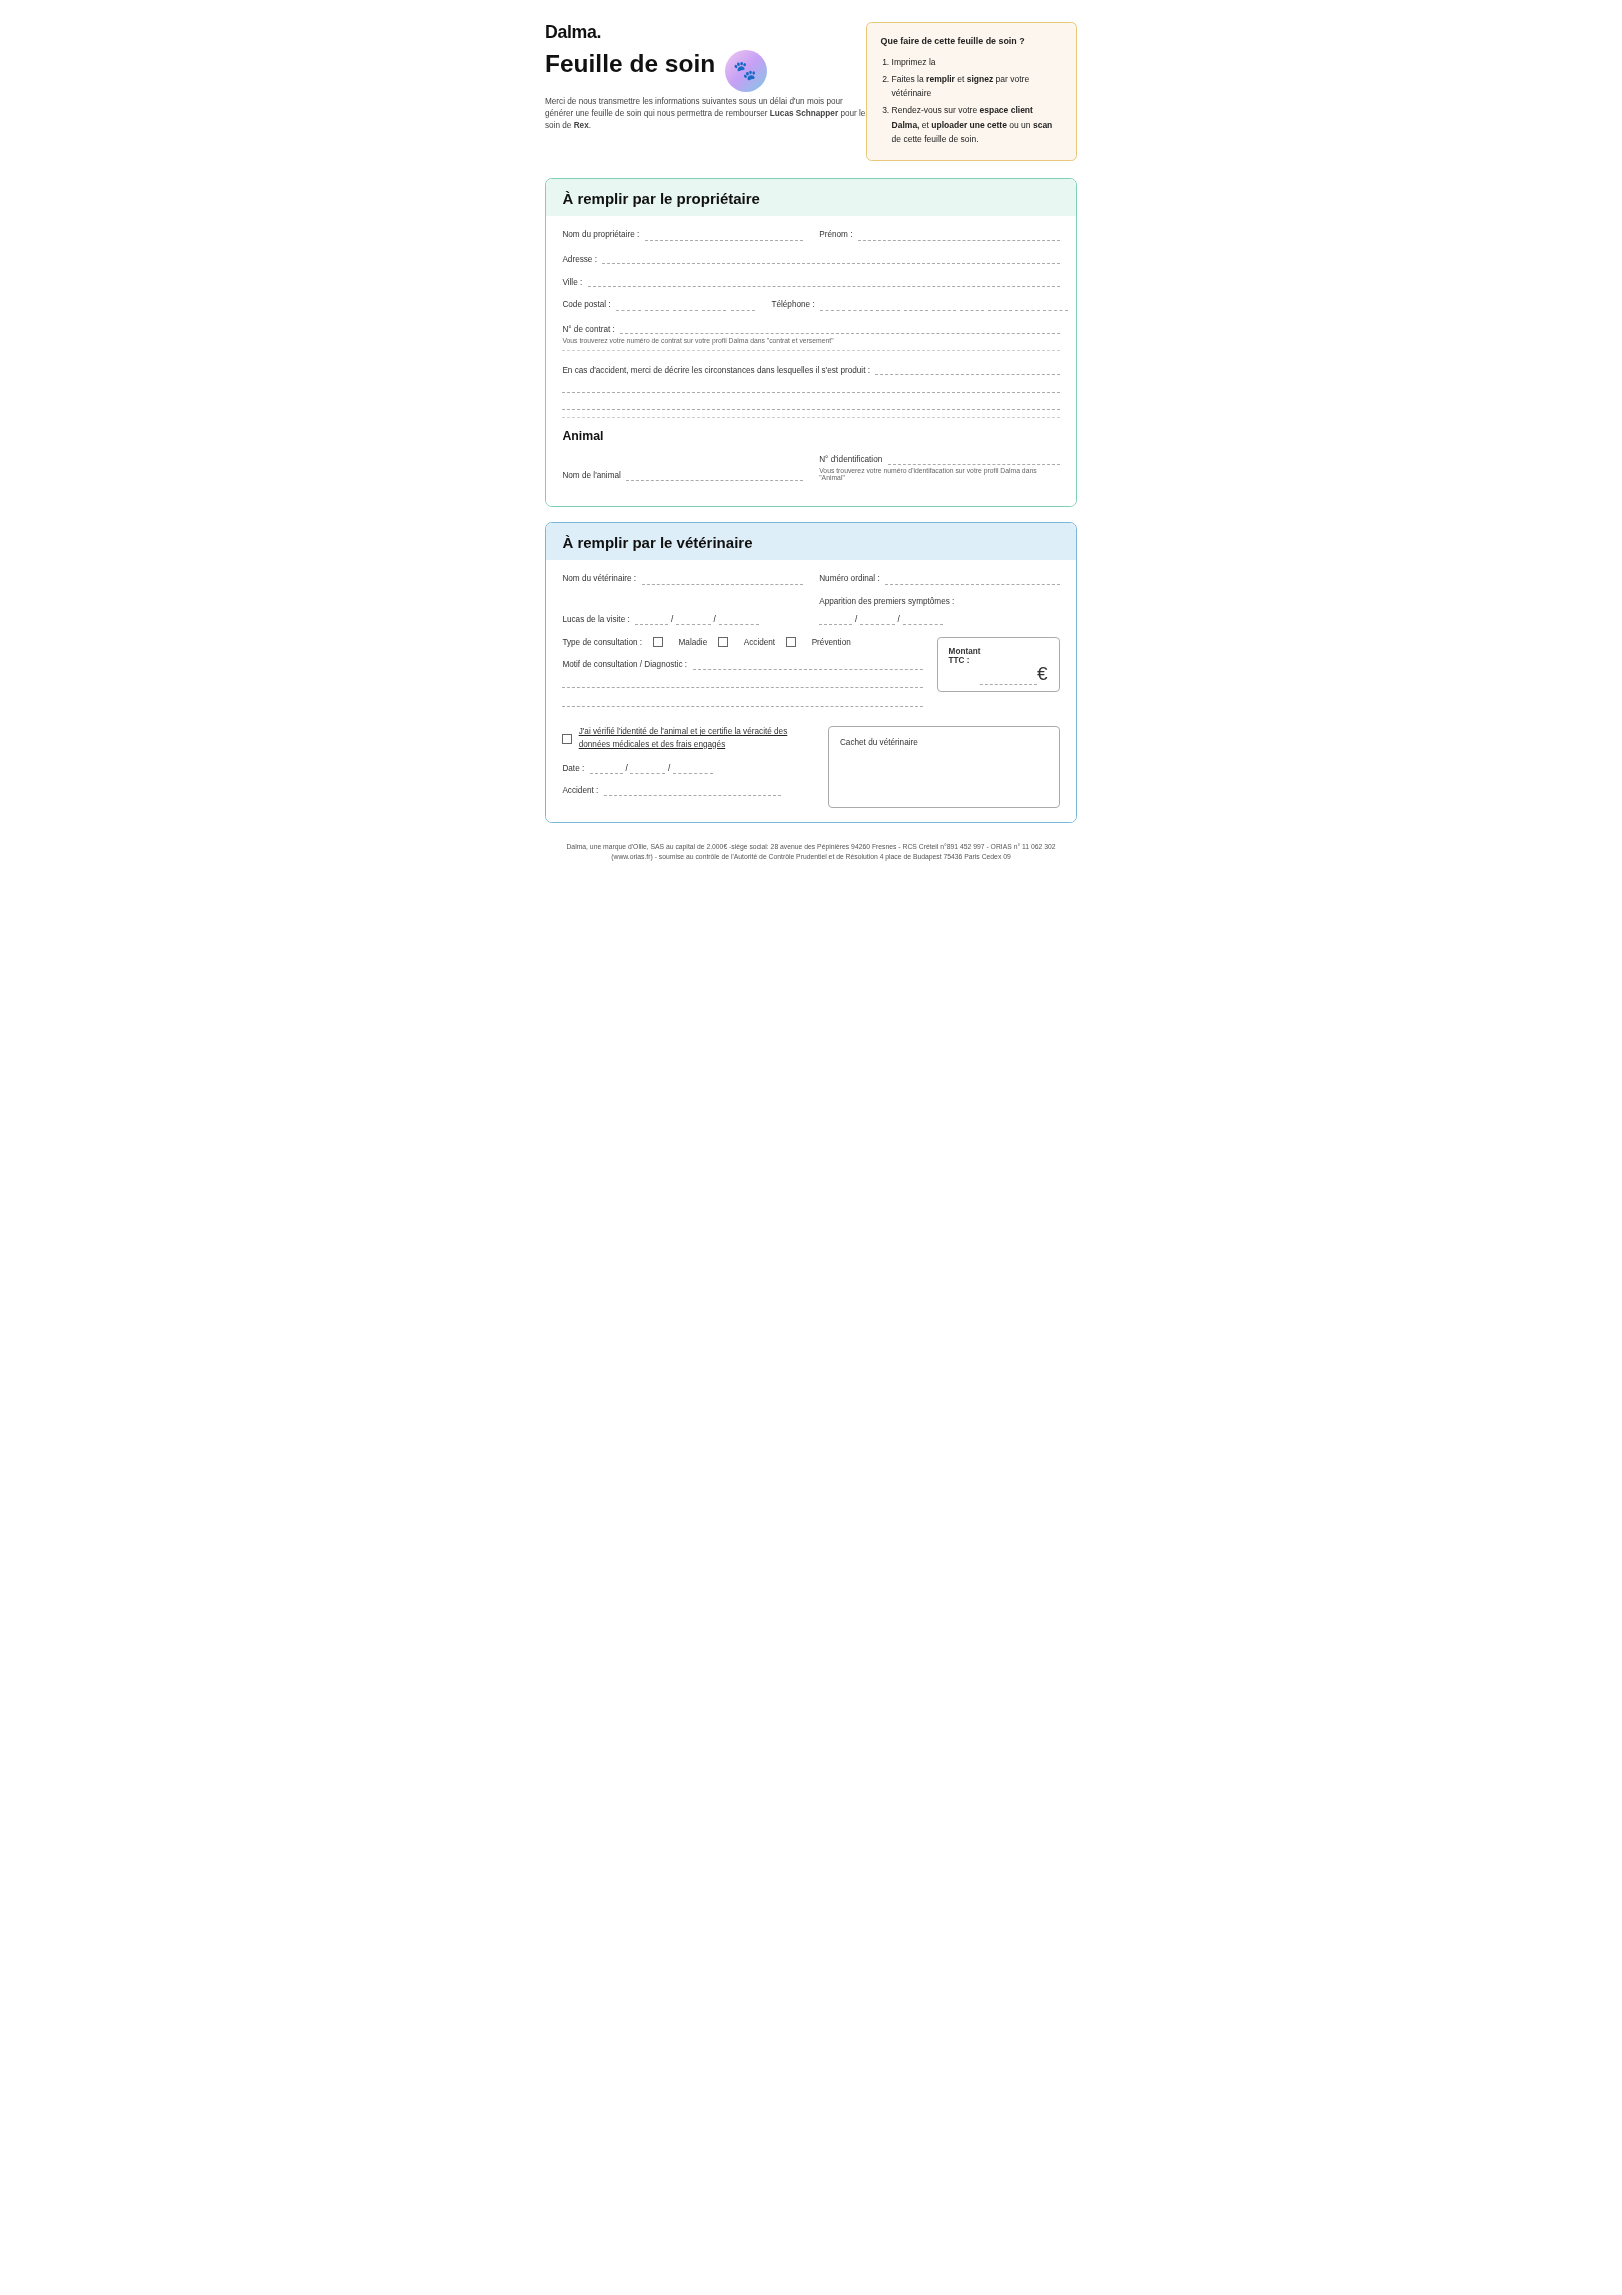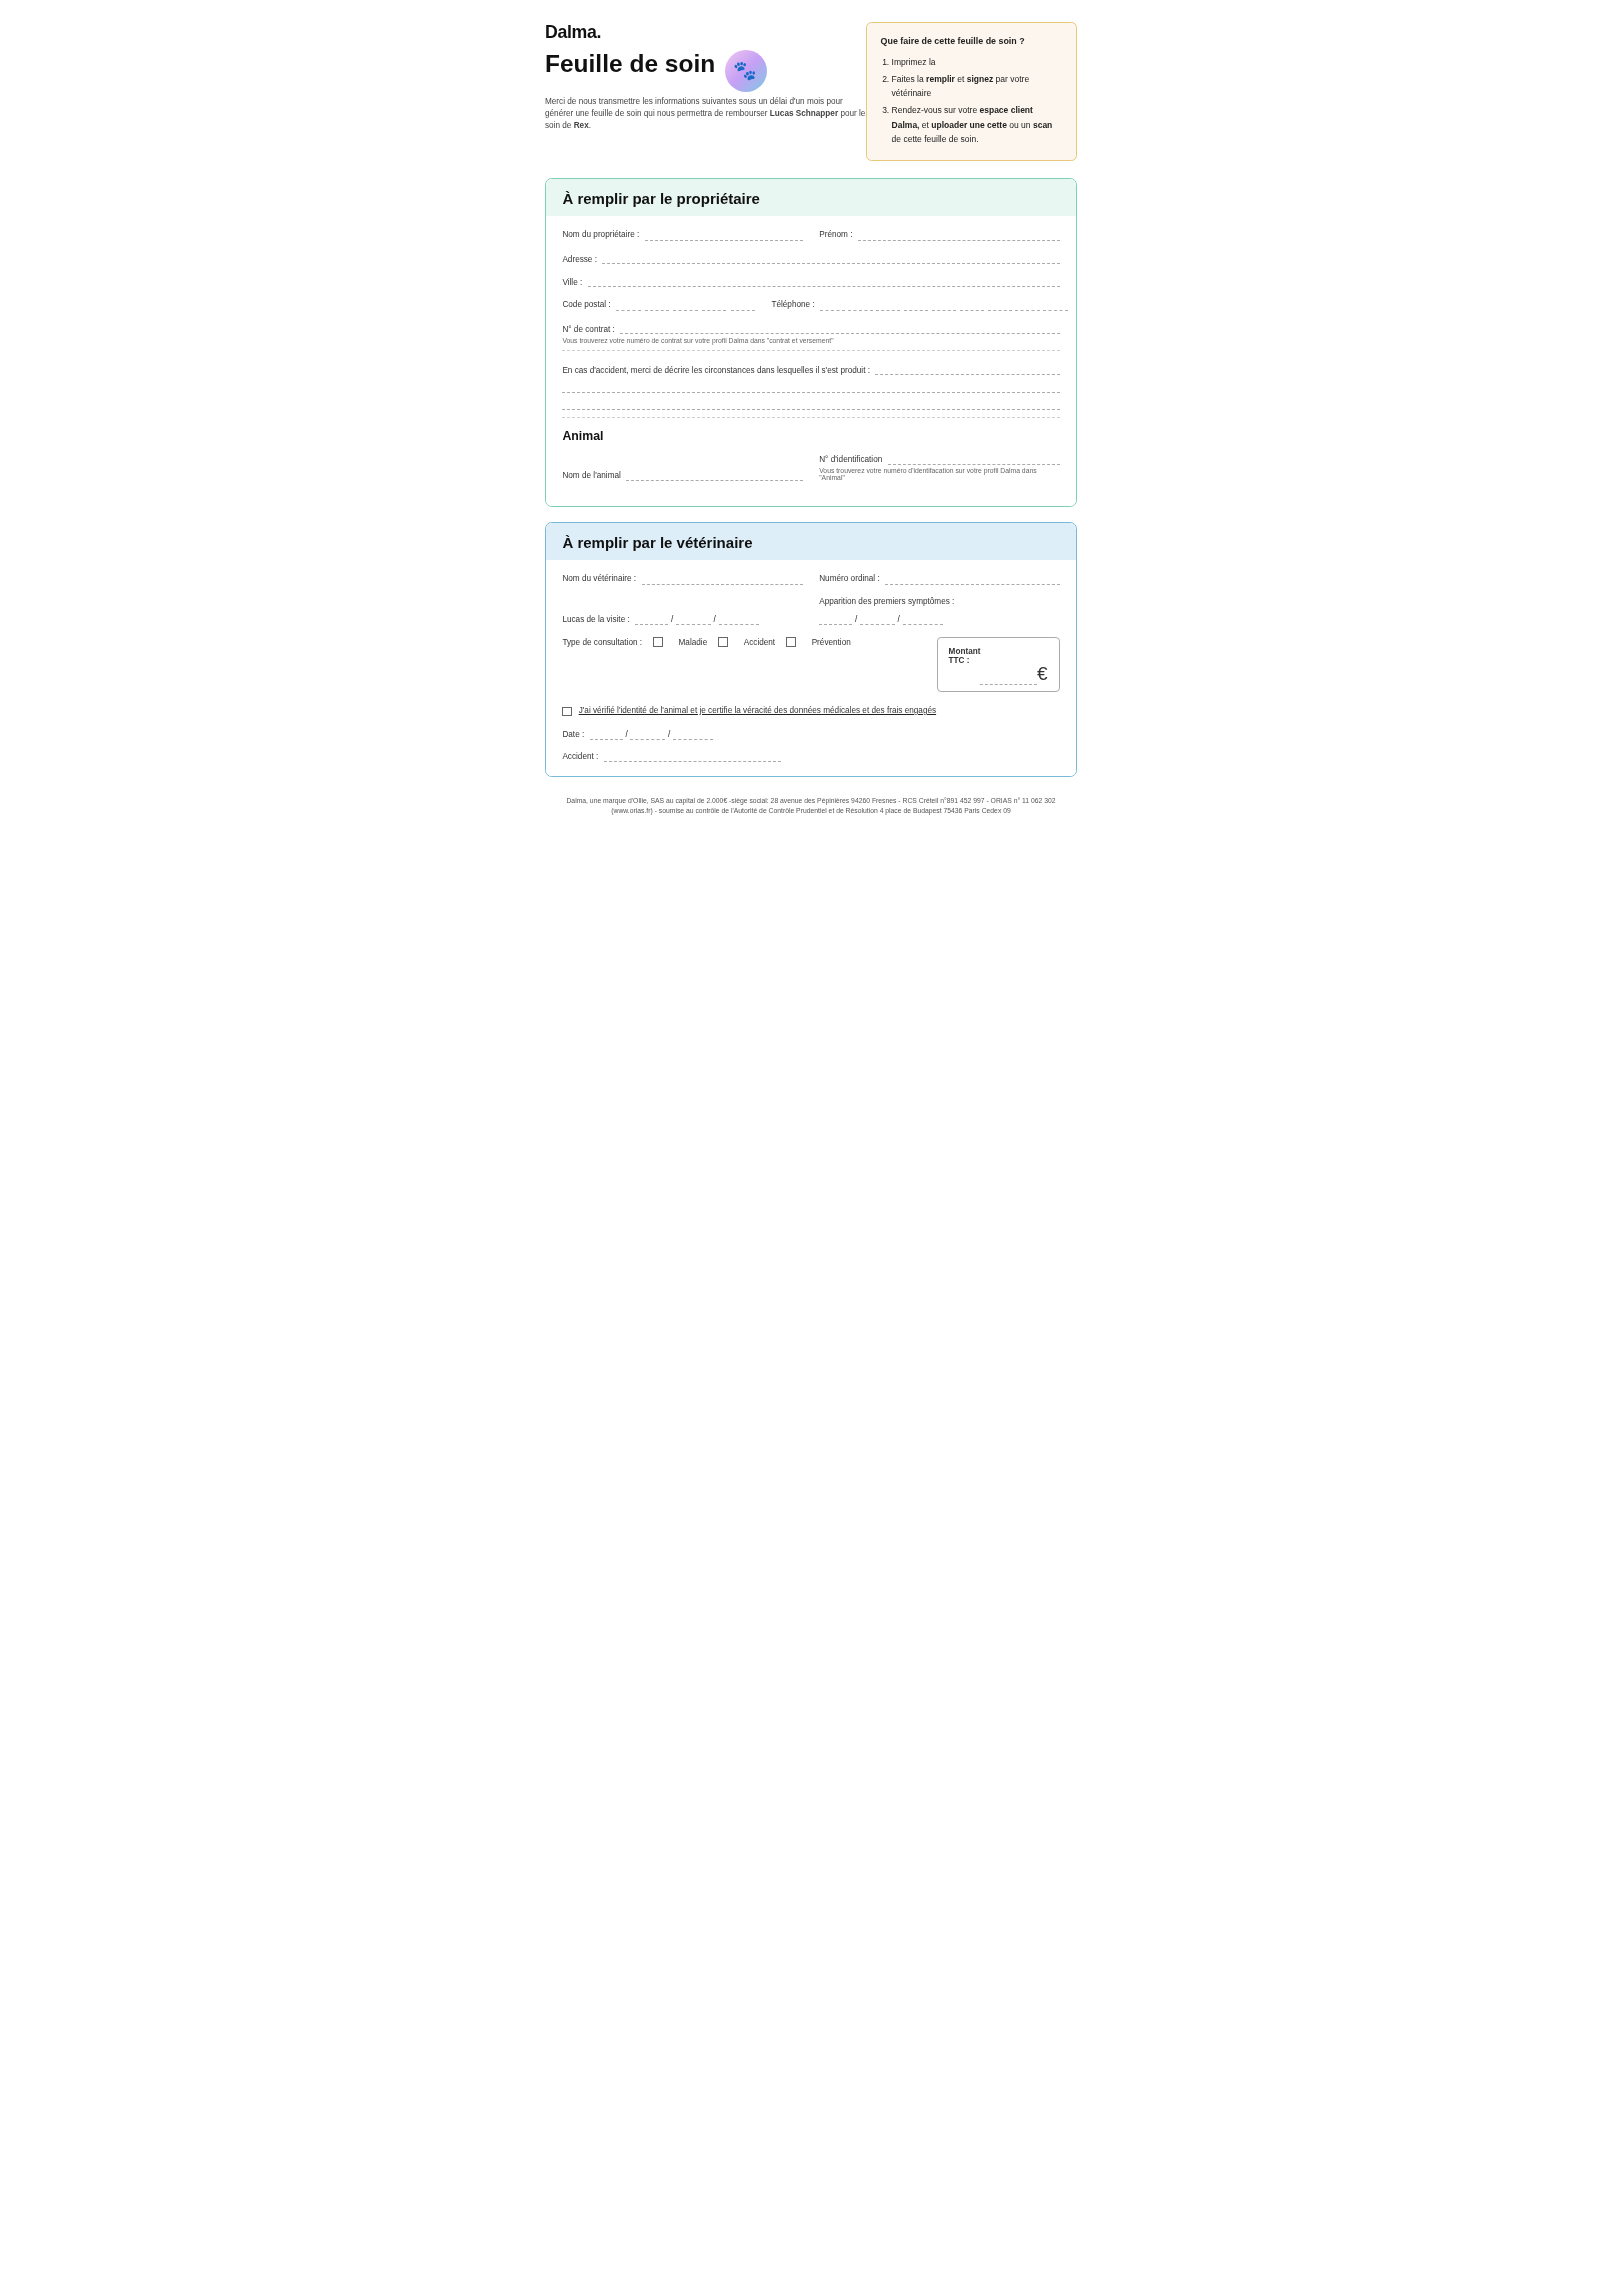--- a/index.html
+++ b/index.html
@@ -528,20 +528,28 @@
               <span class="checkbox-box"></span>
               <span class="checkbox-label">Accident</span>
             </div>
             <div class="checkbox-item">
               <span class="checkbox-box"></span>
               <span class="checkbox-label">Prévention</span>
             </div>
           </div>
         </div>
 
+        <div>
+          <div style="display:flex;align-items:flex-end;gap:5.5px;margin-bottom:5.5px;">
+            <span class="field-label">Motif de consultation / Diagnostic :</span>
+            <div class="diag-line"></div>
+          </div>
+          <div class="diag-line2"></div>
+          <div class="diag-line2"></div>
+        </div>
       </div>
       <div class="middle-right">
         <div class="montant-box">
           <span class="montant-label">Montant TTC :</span>
           <div style="border-bottom:0.7px dashed #aaa;width:100%;height:12.3px;margin-top:8.2px;"></div>
           <span class="euro-sign">€</span>
         </div>
       </div>
     </div>
 
@@ -562,20 +570,23 @@
             <span class="date-sep">/</span>
             <span class="date-seg" style="width:40px;"></span>
           </div>
         </div>
 
         <div style="display:flex;align-items:flex-end;gap:5.5px;">
           <span class="field-label">Accident :</span>
           <div class="field-line" style="width:177px;"></div>
         </div>
       </div>
+      <div class="bottom-right">
+        <span class="cachet-label">Cachet du vétérinaire</span>
+      </div>
     </div>
   </div>
 </div>
 
 <div class="footer">
   <span>Dalma, une marque d'Ollie, SAS au capital de 2.000€ -siège social: 28 avenue des Pépinières 94260 Fresnes - RCS Créteil n°891 452 997 - ORIAS n° 11 062 302 (www.orias.fr) - soumise au contrôle de l'Autorité de Contrôle Prudentiel et de Résolution 4 place de Budapest 75436 Paris Cedex 09</span>
 </div>
 
 
 </body></html>

